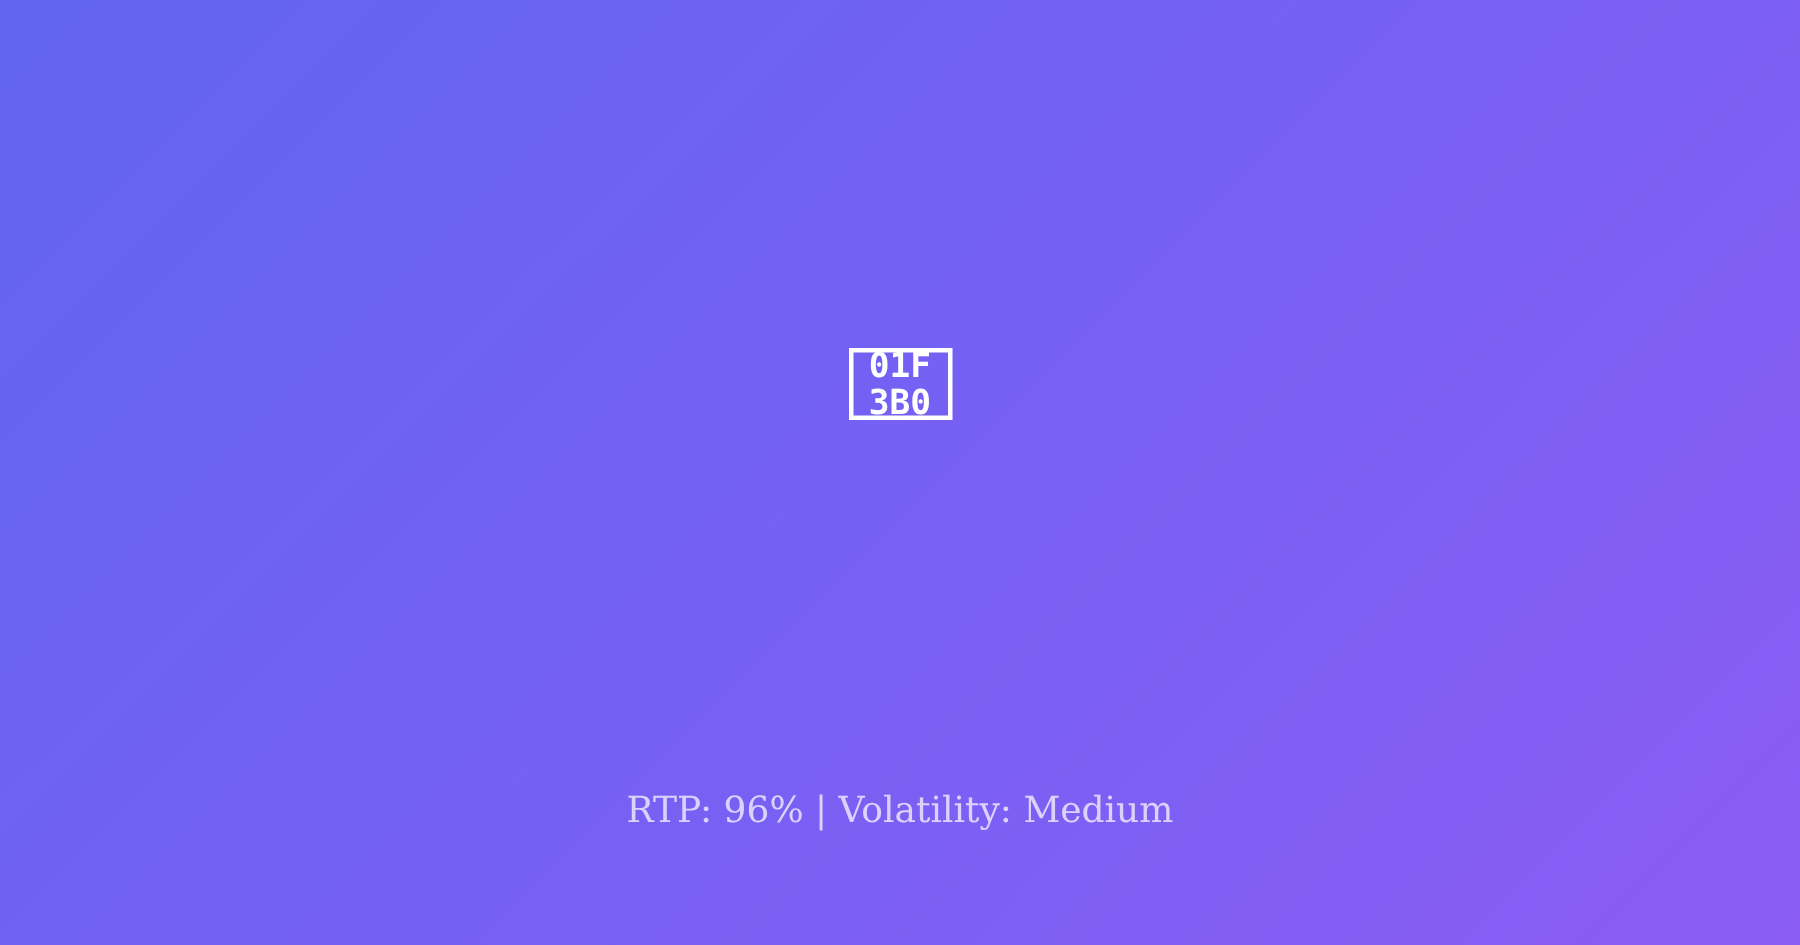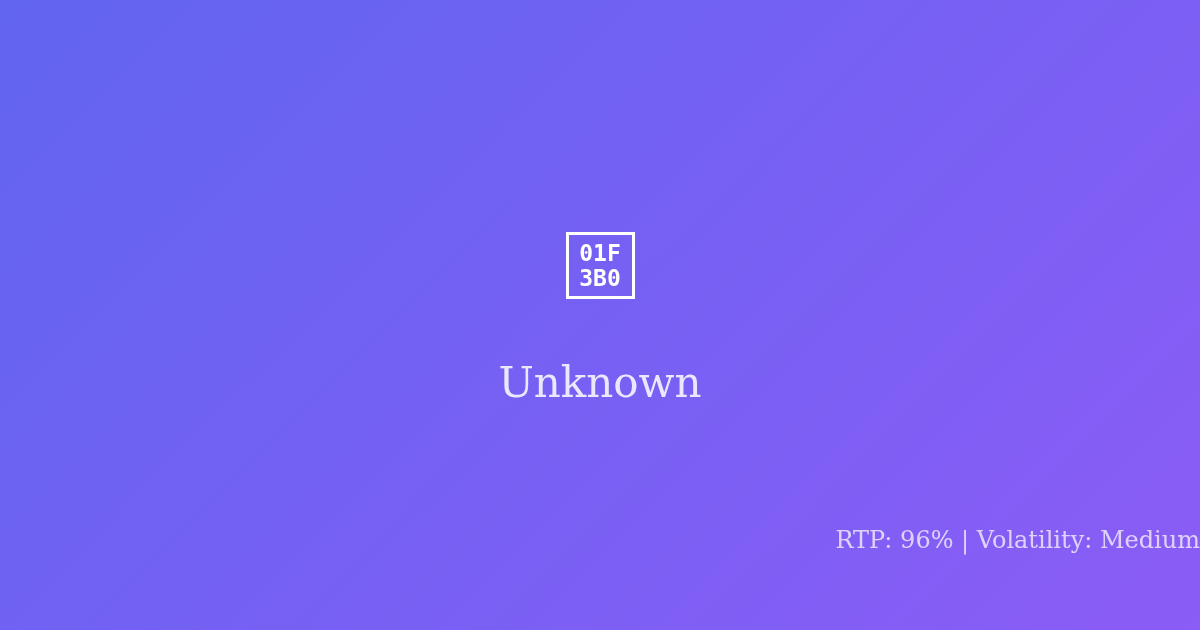--- a/index.html
+++ b/index.html
@@ -37,21 +37,21 @@
     align-items: center;
     justify-content: center;
     gap: 26px;
     line-height: 1;
   }
 
   
   .tofu {
     box-sizing: border-box;
     width: 69px;
-    height: 67px;
+    height: 48px;
     border: 3px solid #ffffff;
     display: flex;
     flex-direction: column;
     align-items: center;
     justify-content: center;
     padding: 2px 0 1px 0;
     flex: 0 0 auto;
   }
   .tofu-line {
     font-family: "DejaVu Sans Mono", "Liberation Mono", monospace;
@@ -87,21 +87,21 @@
     color: rgba(255, 255, 255, 0.85);
     white-space: nowrap;
   }
 
   
   .stats {
     position: absolute;
     top: 528px;
     left: 0;
     right: 0;
-    text-align: right;
+    text-align: center;
     font-family: "DejaVu Serif", "Liberation Serif", serif;
     font-weight: 400;
     font-size: 24px;
     line-height: 1;
     color: rgba(255, 255, 255, 0.72);
     white-space: nowrap;
   }
   .stats span { white-space: pre; }
 </style>
 </head>
@@ -112,19 +112,18 @@
   <div class="title-row">
 
     <div class="tofu">
       <div class="tofu-line">01F</div>
       <div class="tofu-line">3B0</div>
     </div>
 
 
   </div>
 
-  <div class="provider">Unknown</div>
 
   <div class="stats">
     <span>RTP:</span><span> </span><span>96%</span><span> | </span><span>Volatility:</span><span> </span><span>Medium</span>
   </div>
 
 </div>
 
 </body></html>

